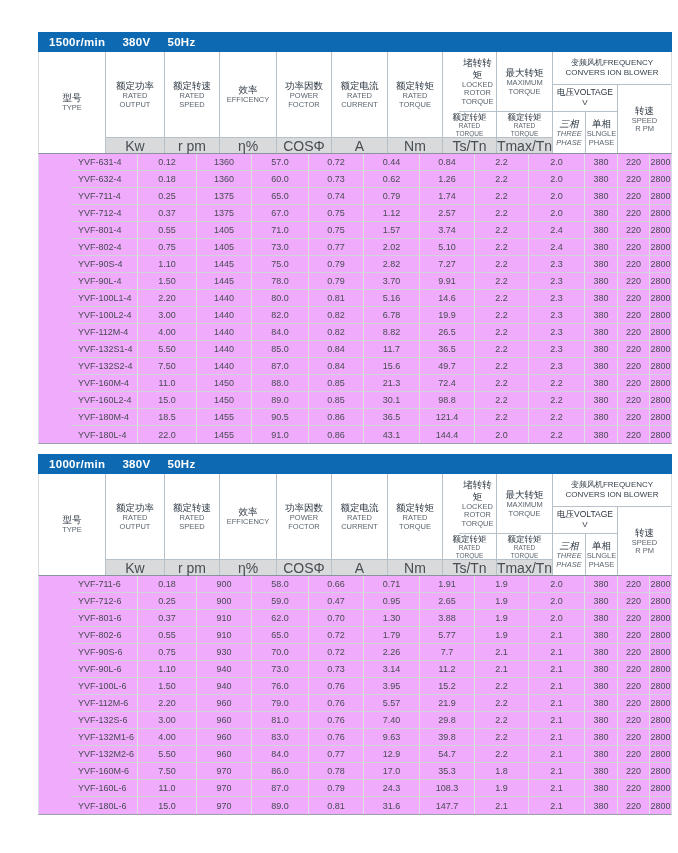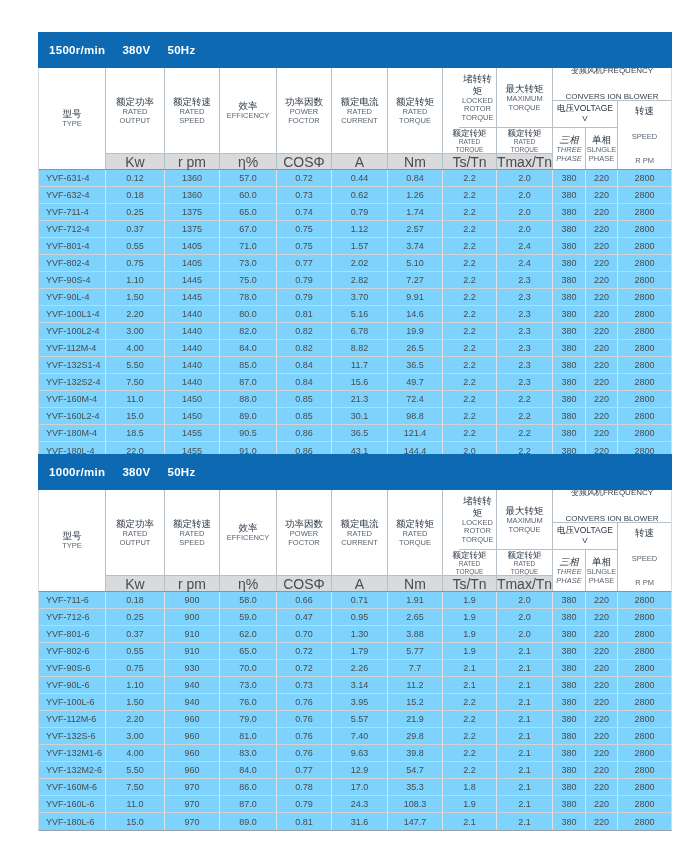--- a/index.html
+++ b/index.html
@@ -3,38 +3,38 @@
 <meta charset="utf-8">
 <style>
   html,body{margin:0;padding:0;background:#ffffff;}
   .page{position:relative;width:678px;height:853px;background:#ffffff;overflow:hidden;
         font-family:"Liberation Sans","DejaVu Sans",sans-serif;}
   .section{position:absolute;left:38px;width:634px;}
   #section-1500{top:32px;}
   #section-1000{top:454px;}
 
   
-  .title-bar{height:36px;background:#0c69b2;display:flex;align-items:center;gap:17px;
+  .title-bar{height:20px;background:#0c69b2;display:flex;align-items:center;gap:17px;
              padding-left:11px;box-sizing:border-box;}
   .title-seg{color:#ffffff;font-size:11.5px;font-weight:bold;letter-spacing:.3px;}
 
   
   .thead,.trow{display:grid;
     grid-template-columns:67px 59px 55px 57px 55px 56px 55px 54px 56px 33px 32px 1fr;}
 
   
   .thead{grid-template-rows:33px 27px 26px 15px;background:#ffffff;
          border-left:1px solid #d7dce0;border-right:1px solid #d7dce0;
          border-bottom:1px solid #8b949c;box-sizing:border-box;}
   .hc{display:flex;flex-direction:column;align-items:center;justify-content:center;
       text-align:center;border-right:1px solid #b6c0c9;border-bottom:1px solid #b6c0c9;
       box-sizing:border-box;overflow:hidden;}
   .hu{background:#d9dadb;display:flex;align-items:center;justify-content:center;
       font-size:14px;color:#474d53;border-right:1px solid #b6c0c9;box-sizing:border-box;}
-  .no-br{border-right:none !important;gap:16px;}
+  .no-br{border-right:none !important;}
   .no-bb{border-bottom:none !important;}
   .zh{font-size:9.5px;line-height:12px;color:#28333f;}
   .en{font-size:7.5px;line-height:8.5px;color:#5a646e;}
   .zh-s{font-size:8.5px;line-height:10px;color:#28333f;}
   .en-s{font-size:6.5px;line-height:7.5px;color:#5a646e;}
   .enb{font-size:8px;line-height:10.5px;color:#333f4a;}
   .zhm{font-size:8.5px;line-height:11px;color:#28333f;}
 
   .h-type   {grid-area:1/1/5/2;}
   .h-out    {grid-area:1/2/4/3;}
@@ -51,21 +51,21 @@
   .h-volt   {grid-area:2/10/3/12;}
   .h-rpm    {grid-area:2/12/5/13;}
   .h-three  {grid-area:3/10/5/11;font-style:italic;}
   .h-single {grid-area:3/11/5/12;}
   .u-out {grid-area:4/2/5/3;} .u-spd{grid-area:4/3/5/4;} .u-eff{grid-area:4/4/5/5;}
   .u-pf  {grid-area:4/5/5/6;} .u-cur{grid-area:4/6/5/7;} .u-tq {grid-area:4/7/5/8;}
   .u-ts  {grid-area:4/8/5/9;} .u-tmax{grid-area:4/9/5/10;}
 
   
   .tbody{border-left:1px solid #d7dce0;border-right:1px solid #d7dce0;
-         border-bottom:1px solid #9aa1a8;background:#7dd3fc;box-sizing:border-box;}
+         border-bottom:1px solid #9aa1a8;background:#f0abfc;box-sizing:border-box;padding-left:32px;}
   .trow{height:17px;}
   .tcell{display:flex;align-items:center;justify-content:center;font-size:9px;
          color:#474c51;border-right:1px solid #dde1e4;border-bottom:1px solid #cfd4d8;
          box-sizing:border-box;overflow:hidden;}
   .tcell.model{justify-content:flex-start;padding-left:7px;}
   .tcell.lastcol{border-right:none;}
   .trow:last-child .tcell{border-bottom:none;}
 </style>
 </head>
 <body>

